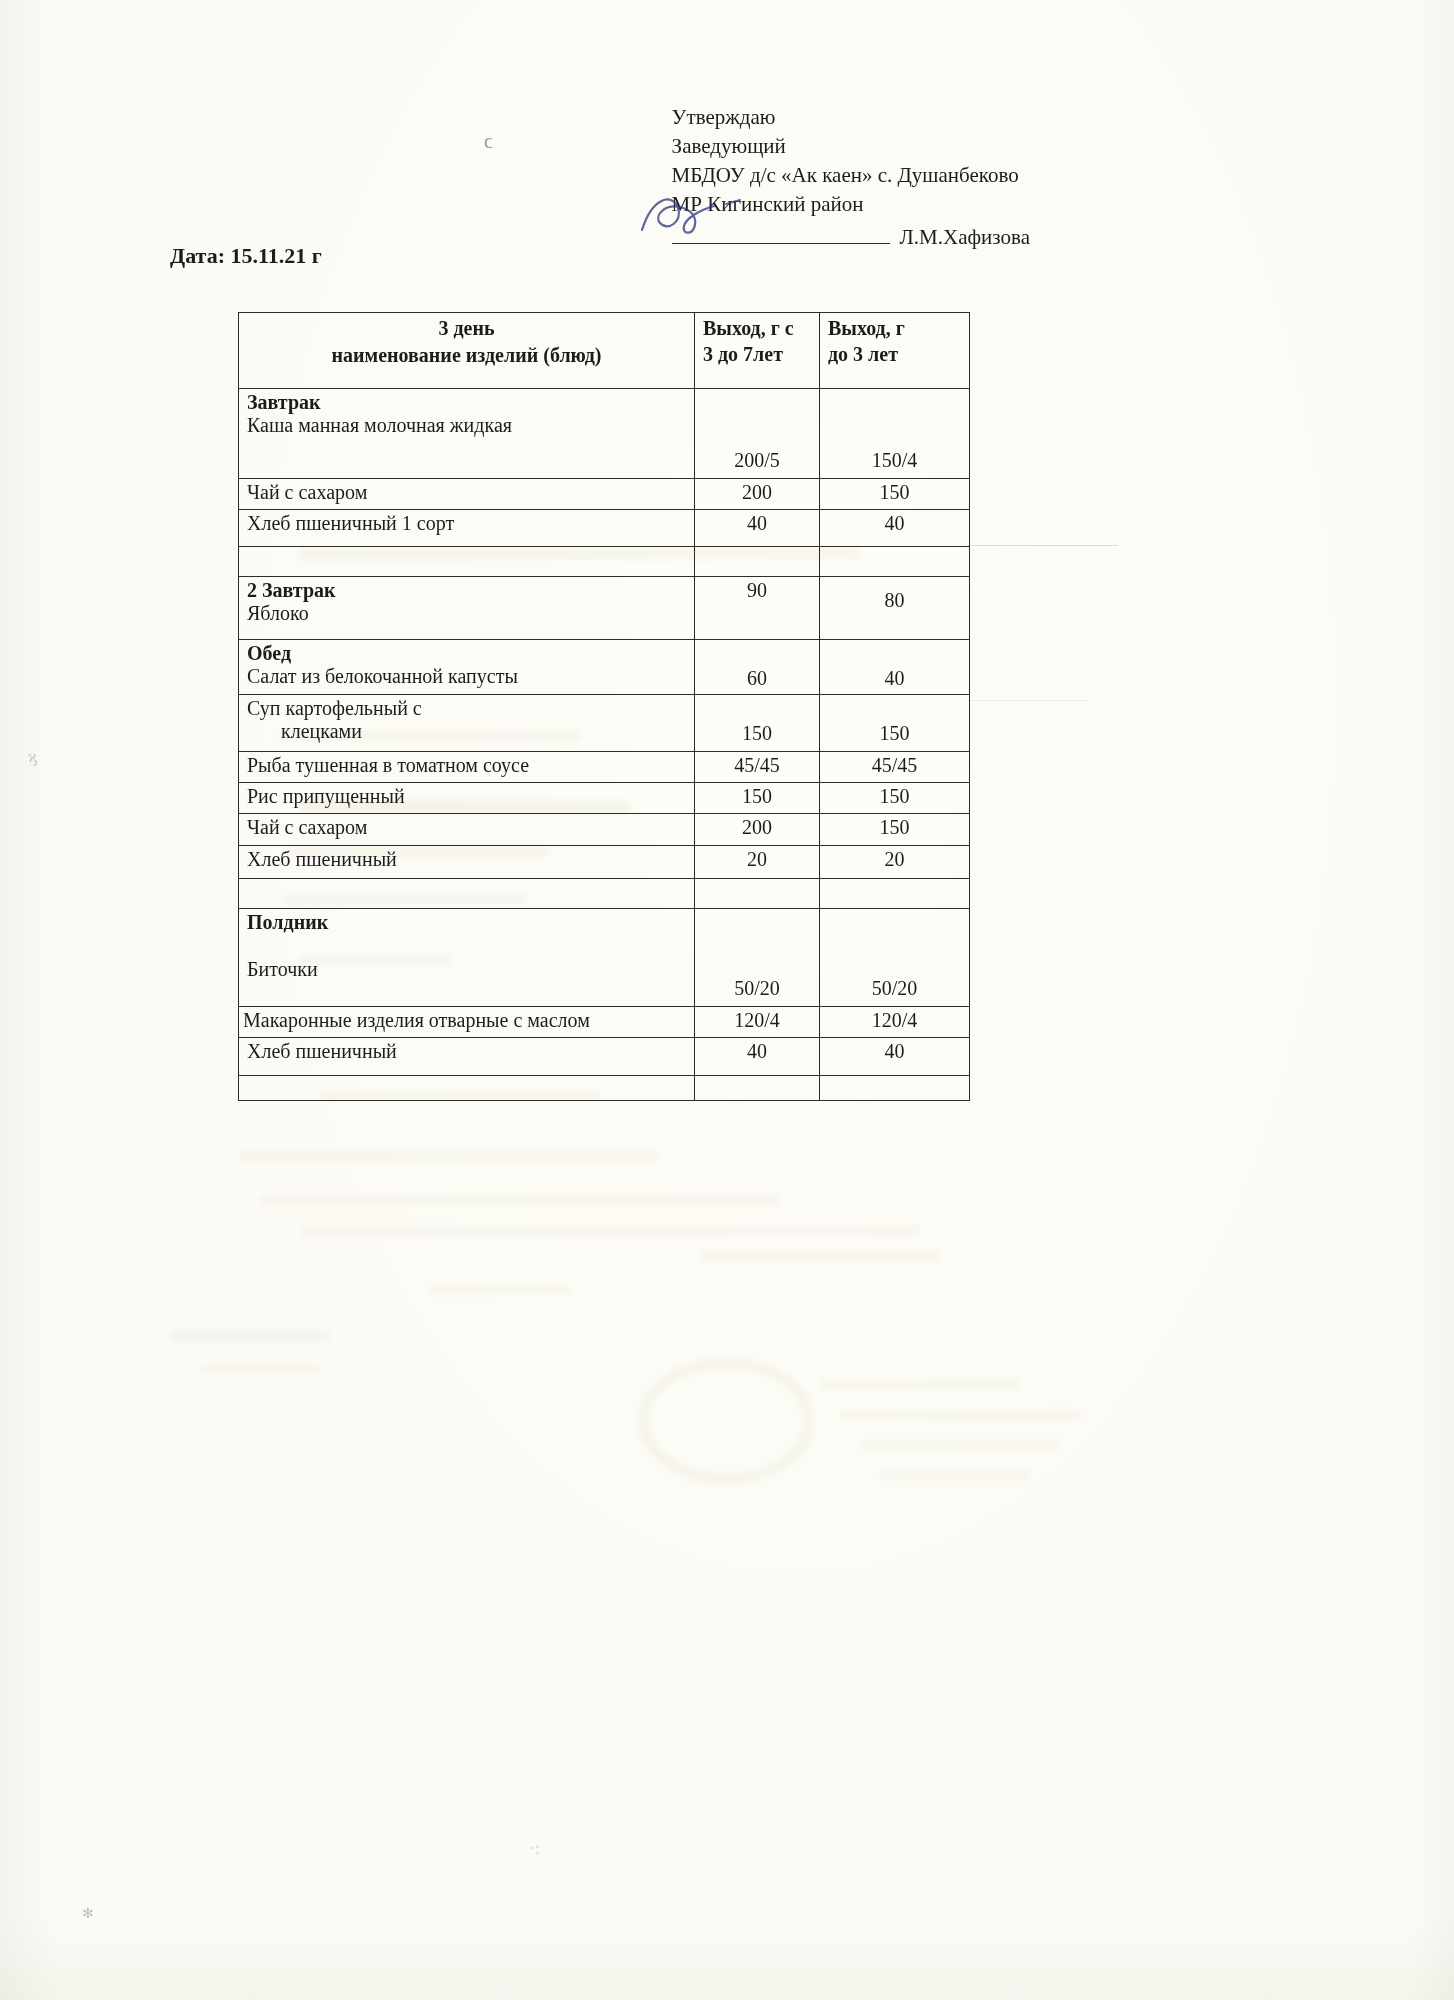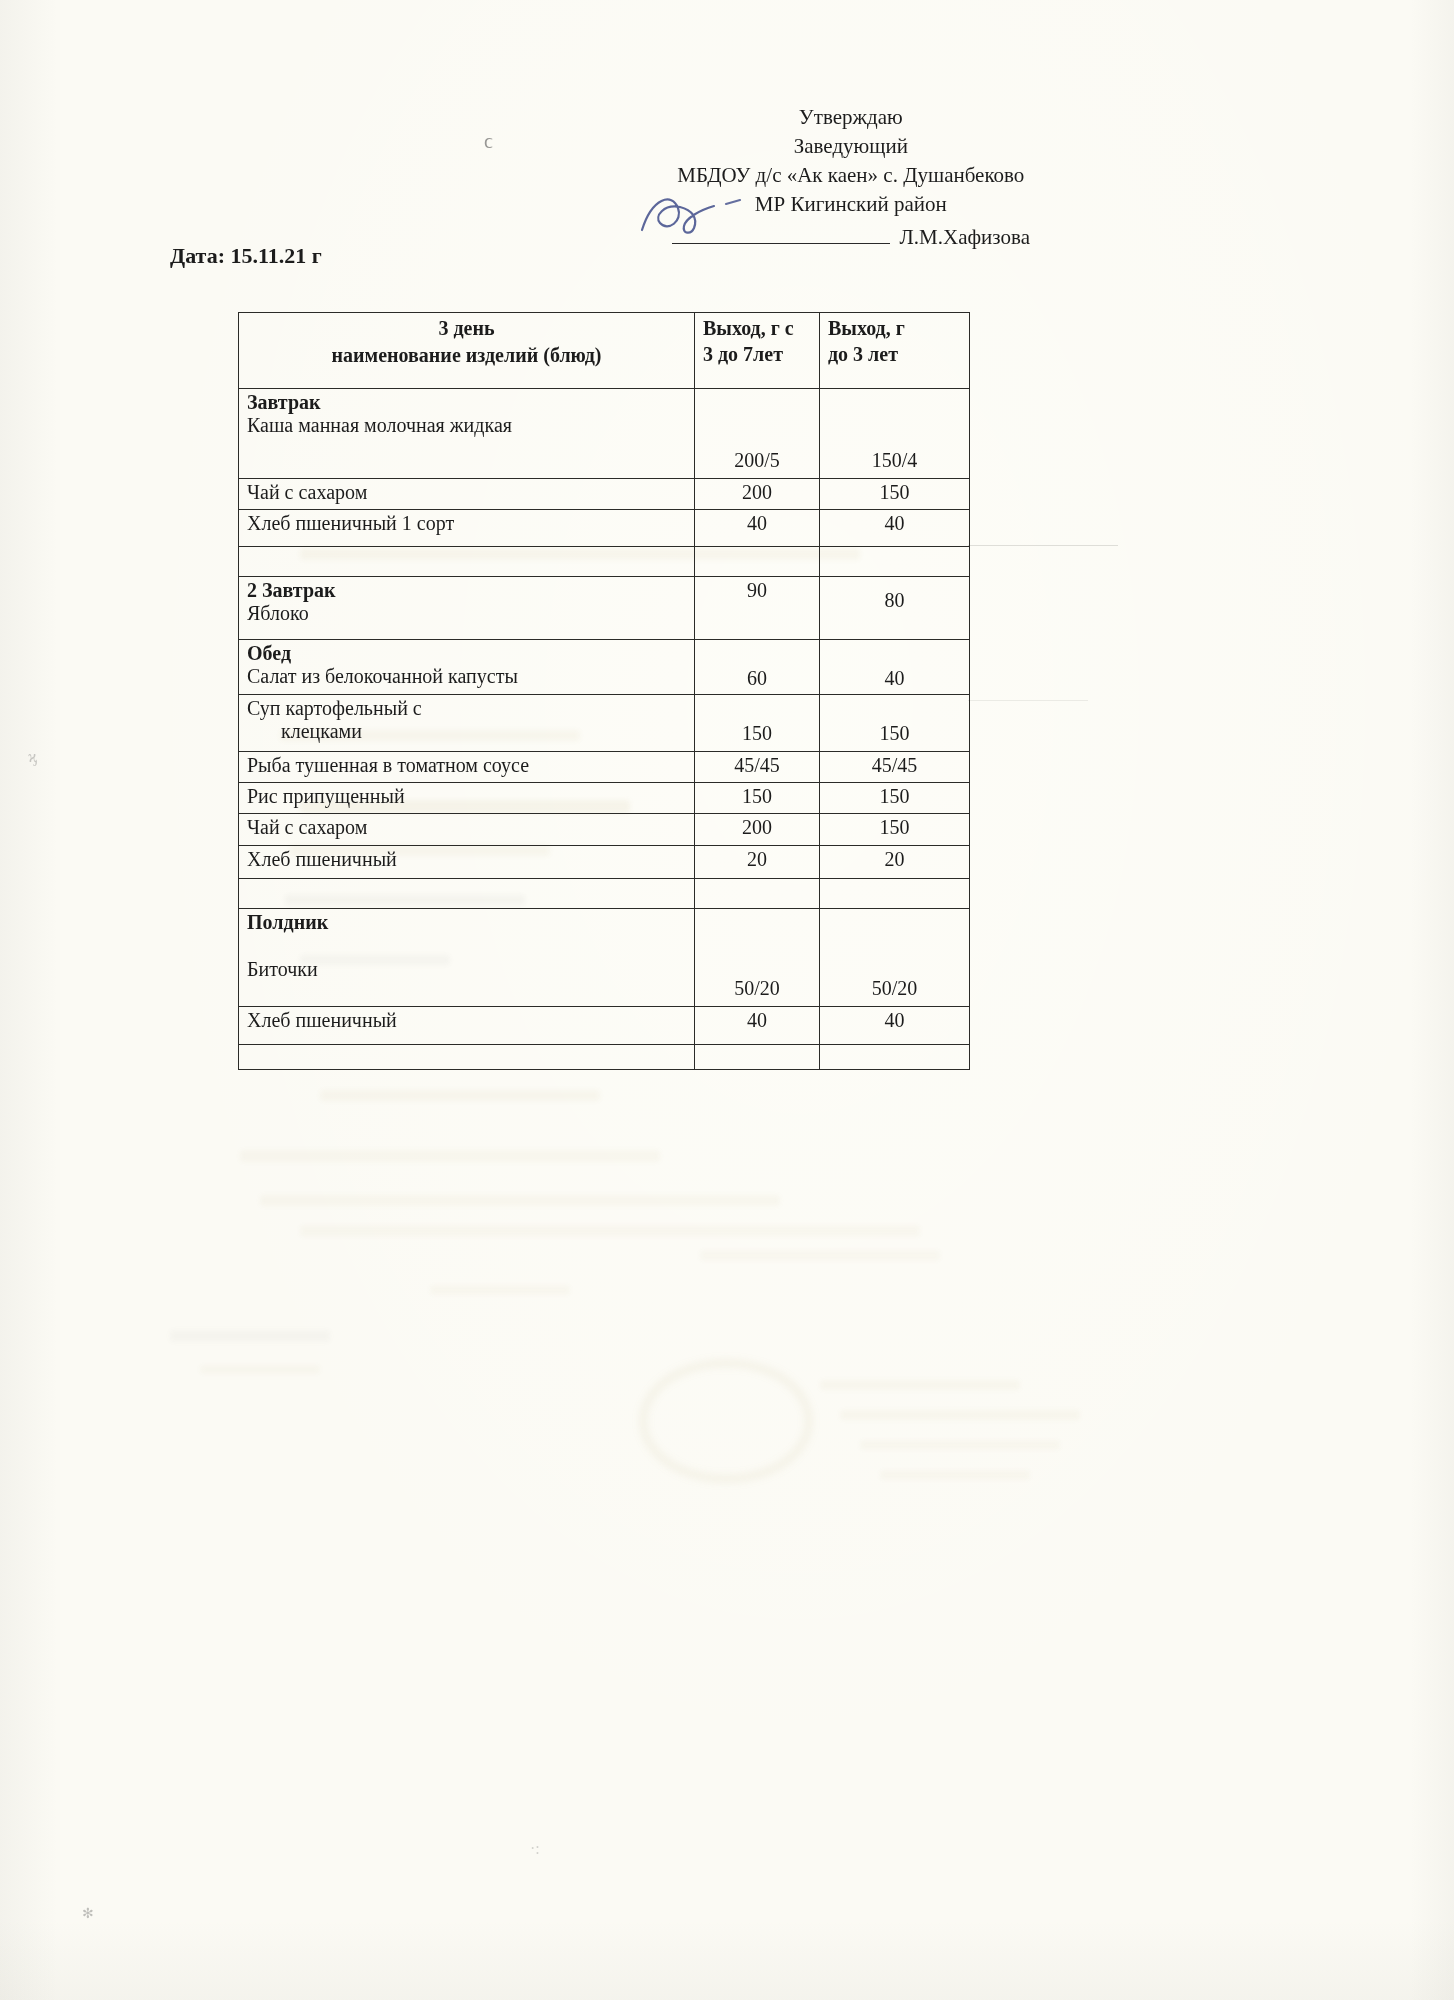--- a/index.html
+++ b/index.html
@@ -15,21 +15,21 @@
       linear-gradient(0deg, rgba(120,120,100,0.05), transparent 4%),
       #fbfaf4;
     overflow:hidden;
     font-family:"Liberation Serif", serif;
     color:#1c1c1c;
   }
 
   
   .approval {
     position:absolute; top:103px; right:424px;
-    text-align:center;
+    text-align:left;
     font-size:21px; line-height:29px;
     white-space:nowrap;
   }
   .sig-row { margin-top:4px; }
   .sig-line {
     display:inline-block; width:218px;
     border-bottom:1.5px solid #2a2a2a;
     height:20px; margin-right:10px;
     vertical-align:baseline;
   }
@@ -273,20 +273,25 @@
 
     <tr class="h98 vbot">
       <td class="name indent1">
         <div class="sect">Полдник</div>
         <div style="margin-top:24px;">Биточки</div>
       </td>
       <td class="val">50/20</td>
       <td class="val">50/20</td>
     </tr>
 
+    <tr class="h31 vtop">
+      <td class="name" style="padding-left:4px;">Макаронные изделия отварные с маслом</td>
+      <td class="val">120/4</td>
+      <td class="val">120/4</td>
+    </tr>
 
 
     <tr class="h38 vtop">
       <td class="name indent1">Хлеб пшеничный</td>
       <td class="val">40</td>
       <td class="val">40</td>
     </tr>
 
     <tr class="h25">
       <td class="name"></td>

